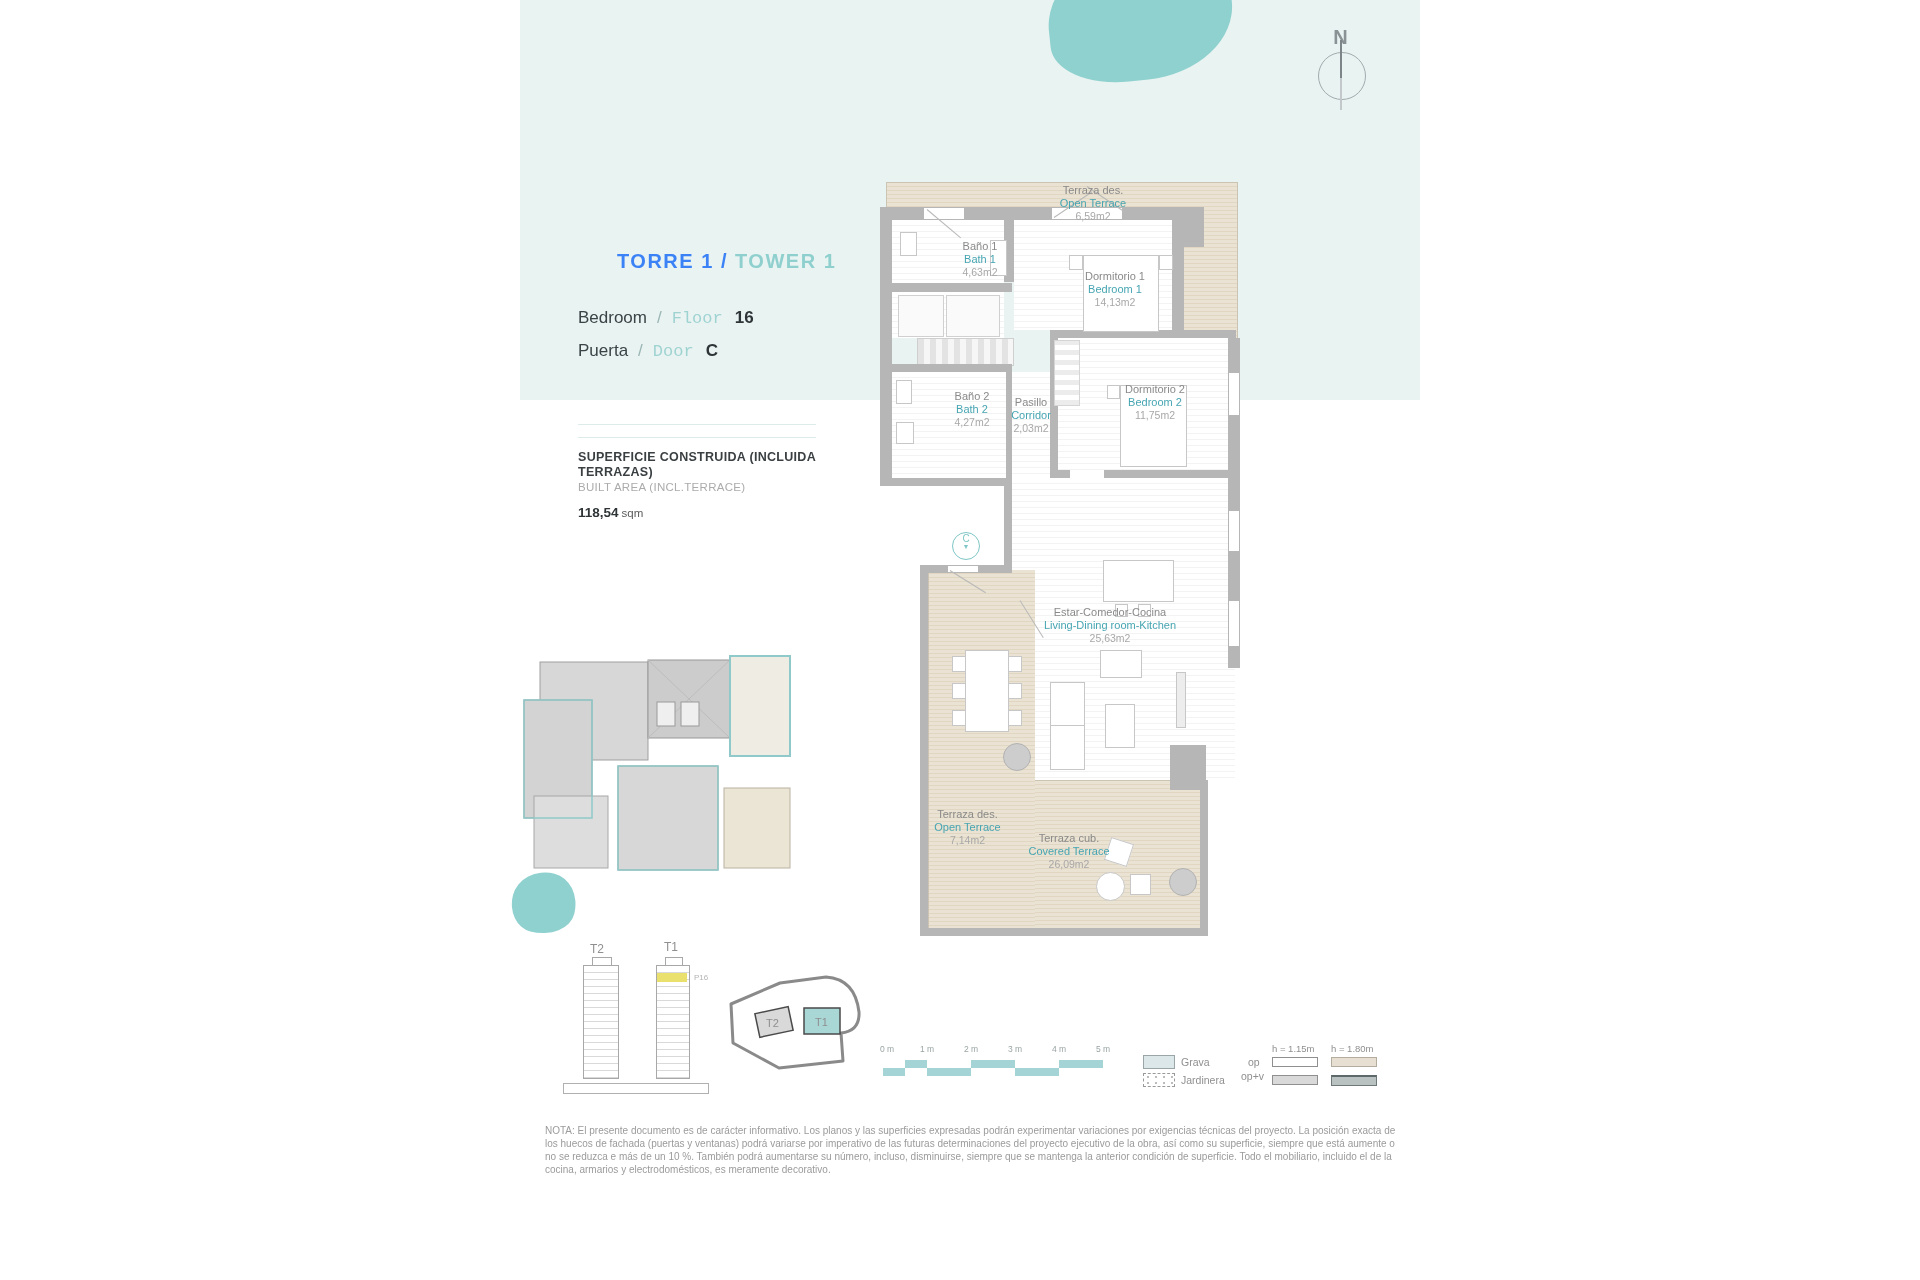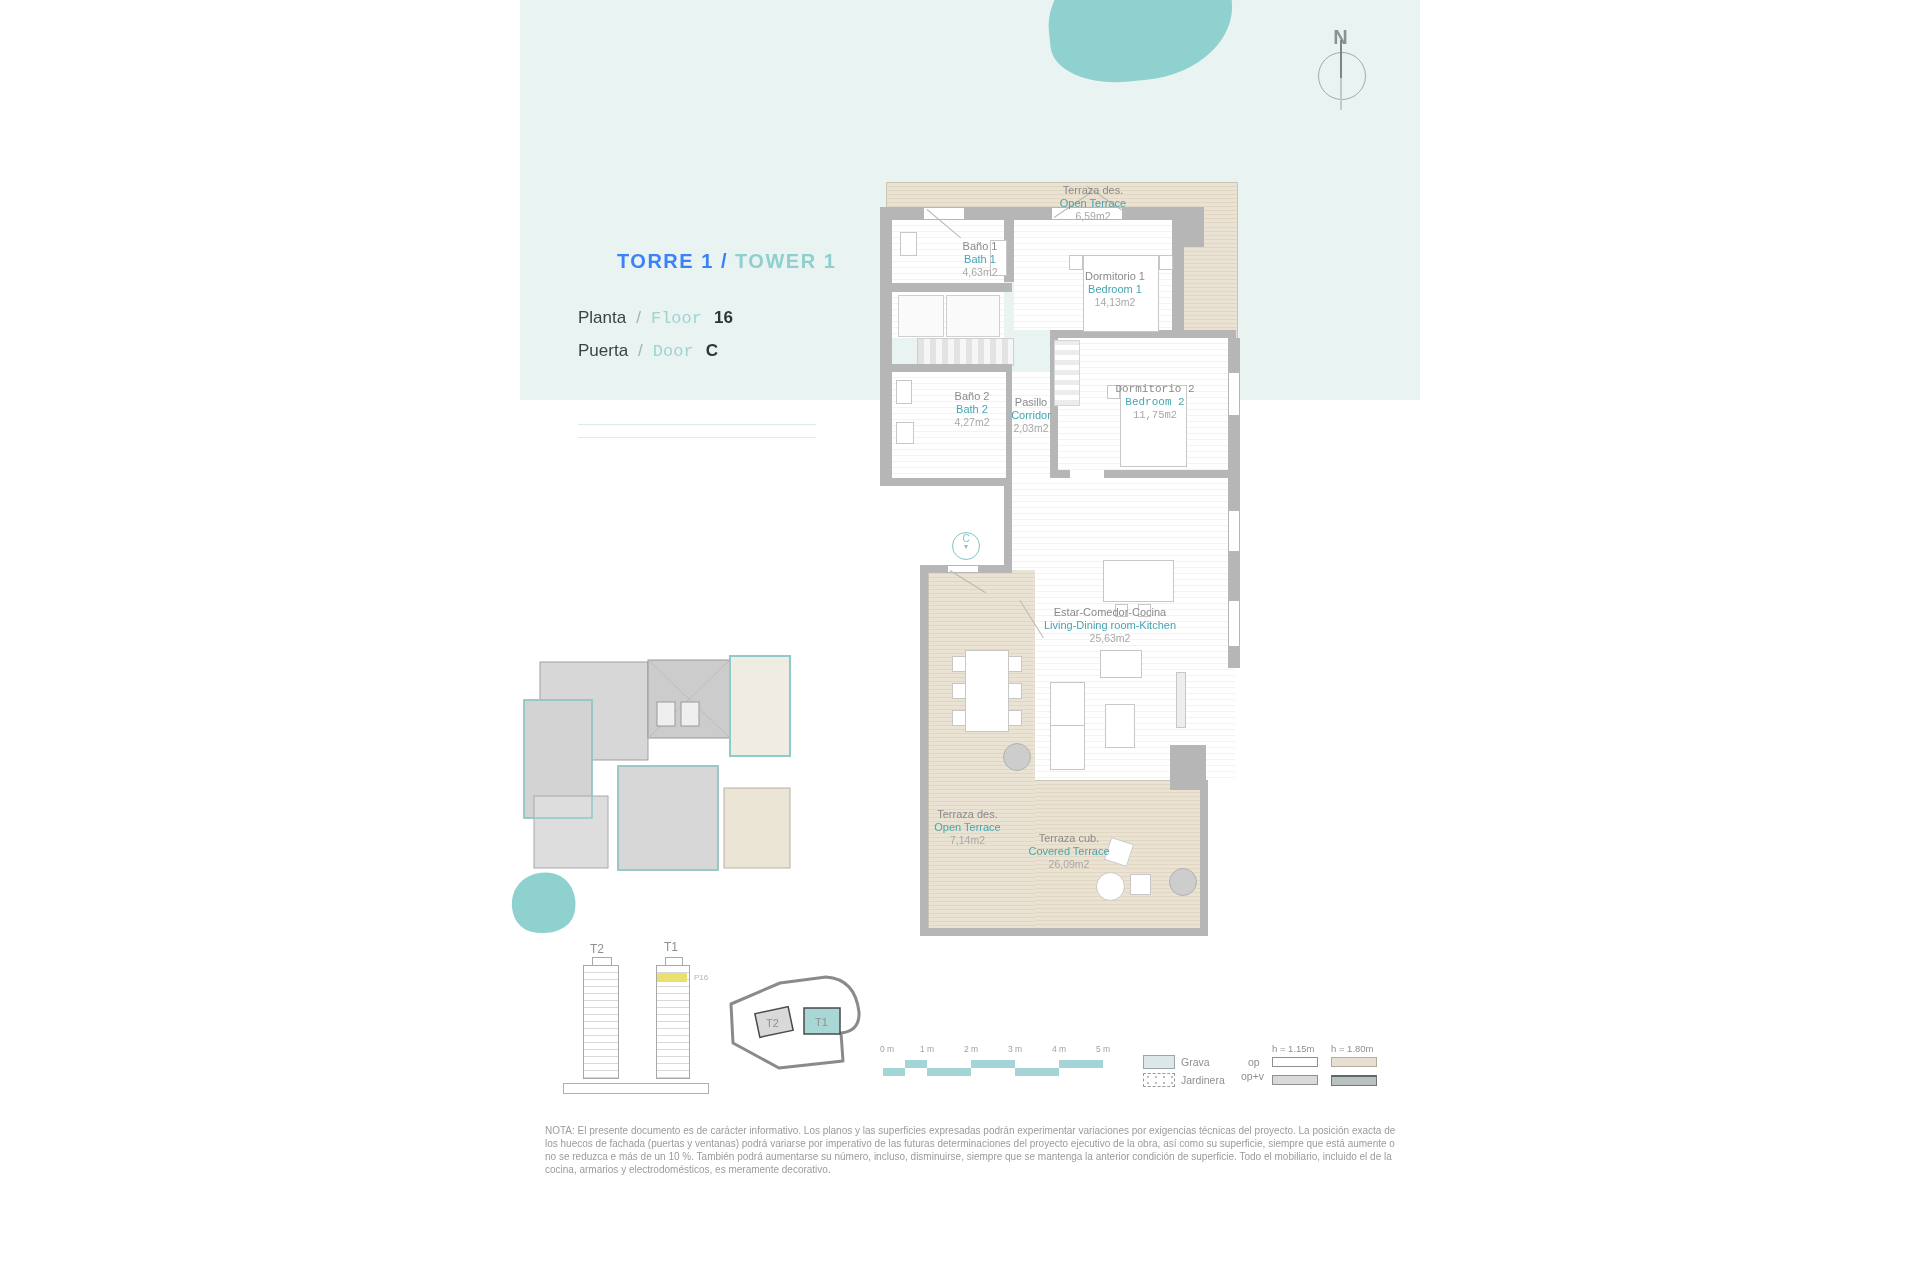--- a/index.html
+++ b/index.html
@@ -67,29 +67,34 @@
 <div class="abs" id="compass-circle"></div>
 <div class="abs" id="compass-needle-top"></div>
 <div class="abs" id="compass-needle-bot"></div>
 
 <div class="abs" id="title">
   <span class="es">TORRE 1 /</span>
   <span> </span>
   <span class="en">TOWER 1</span>
 </div>
 <div class="abs inforow" style="left:578px;top:308px;">
-  <span>Planta</span><span class="sep">/</span><span class="en">Floor</span><span class="val">16</span>
+  <span>Bedroom</span><span class="sep">/</span><span class="en">Floor</span><span class="val">16</span>
 </div>
 <div class="abs inforow" style="left:578px;top:341px;">
   <span>Puerta</span><span class="sep">/</span><span class="en">Door</span><span class="val">C</span>
 </div>
 
 <div class="abs" id="specs">
   <div class="spec-div"></div>
   <div class="spec-div"></div>
+  <div>
+    <div class="spec-title">SUPERFICIE CONSTRUIDA (INCLUIDA TERRAZAS)</div>
+    <div class="spec-en">BUILT AREA (INCL.TERRACE)</div>
+    <div class="spec-val" style="margin-top:12px;"><span>118,54</span><span class="unit">sqm</span></div>
+  </div>
 </div>
 
 <svg class="abs" style="left:518px;top:648px;" width="278" height="228" viewBox="0 0 278 228">
   <rect x="22" y="14" width="108" height="98" fill="#d7d7d7" stroke="#9f9f9f"></rect>
   <rect x="6" y="52" width="68" height="118" fill="#d3d3d3" stroke="#9f9f9f"></rect>
   <rect x="16" y="148" width="74" height="72" fill="#dddddd" stroke="#a8a8a8"></rect>
   <rect x="130" y="12" width="82" height="78" fill="#cccccc" stroke="#989898"></rect>
   <line x1="130" y1="12" x2="212" y2="90" stroke="#bdbdbd"></line>
   <line x1="212" y1="12" x2="130" y2="90" stroke="#bdbdbd"></line>
   <rect x="139" y="54" width="18" height="24" fill="#efefef" stroke="#999"></rect>
@@ -211,21 +216,21 @@
   <div class="abs rlabel" style="left:40px;top:210px;width:120px;">
     <div class="es">Baño 2</div>
     <div class="en">Bath 2</div>
     <div class="ar">4,27m2</div>
   </div>
   <div class="abs rlabel" style="left:119px;top:216px;width:80px;">
     <div class="es">Pasillo</div>
     <div class="en">Corridor</div>
     <div class="ar">2,03m2</div>
   </div>
-  <div class="abs rlabel" style="left:223px;top:203px;width:120px;font-family:Liberation Mono, monospace;">
+  <div class="abs rlabel" style="left:223px;top:203px;width:120px;">
     <div class="es">Dormitorio 2</div>
     <div class="en">Bedroom 2</div>
     <div class="ar">11,75m2</div>
   </div>
   <div class="abs rlabel" style="left:163px;top:426px;width:150px;">
     <div class="es">Estar-Comedor-Cocina</div>
     <div class="en">Living-Dining room-Kitchen</div>
     <div class="ar">25,63m2</div>
   </div>
   <div class="abs rlabel" style="left:43px;top:628px;width:105px;">

